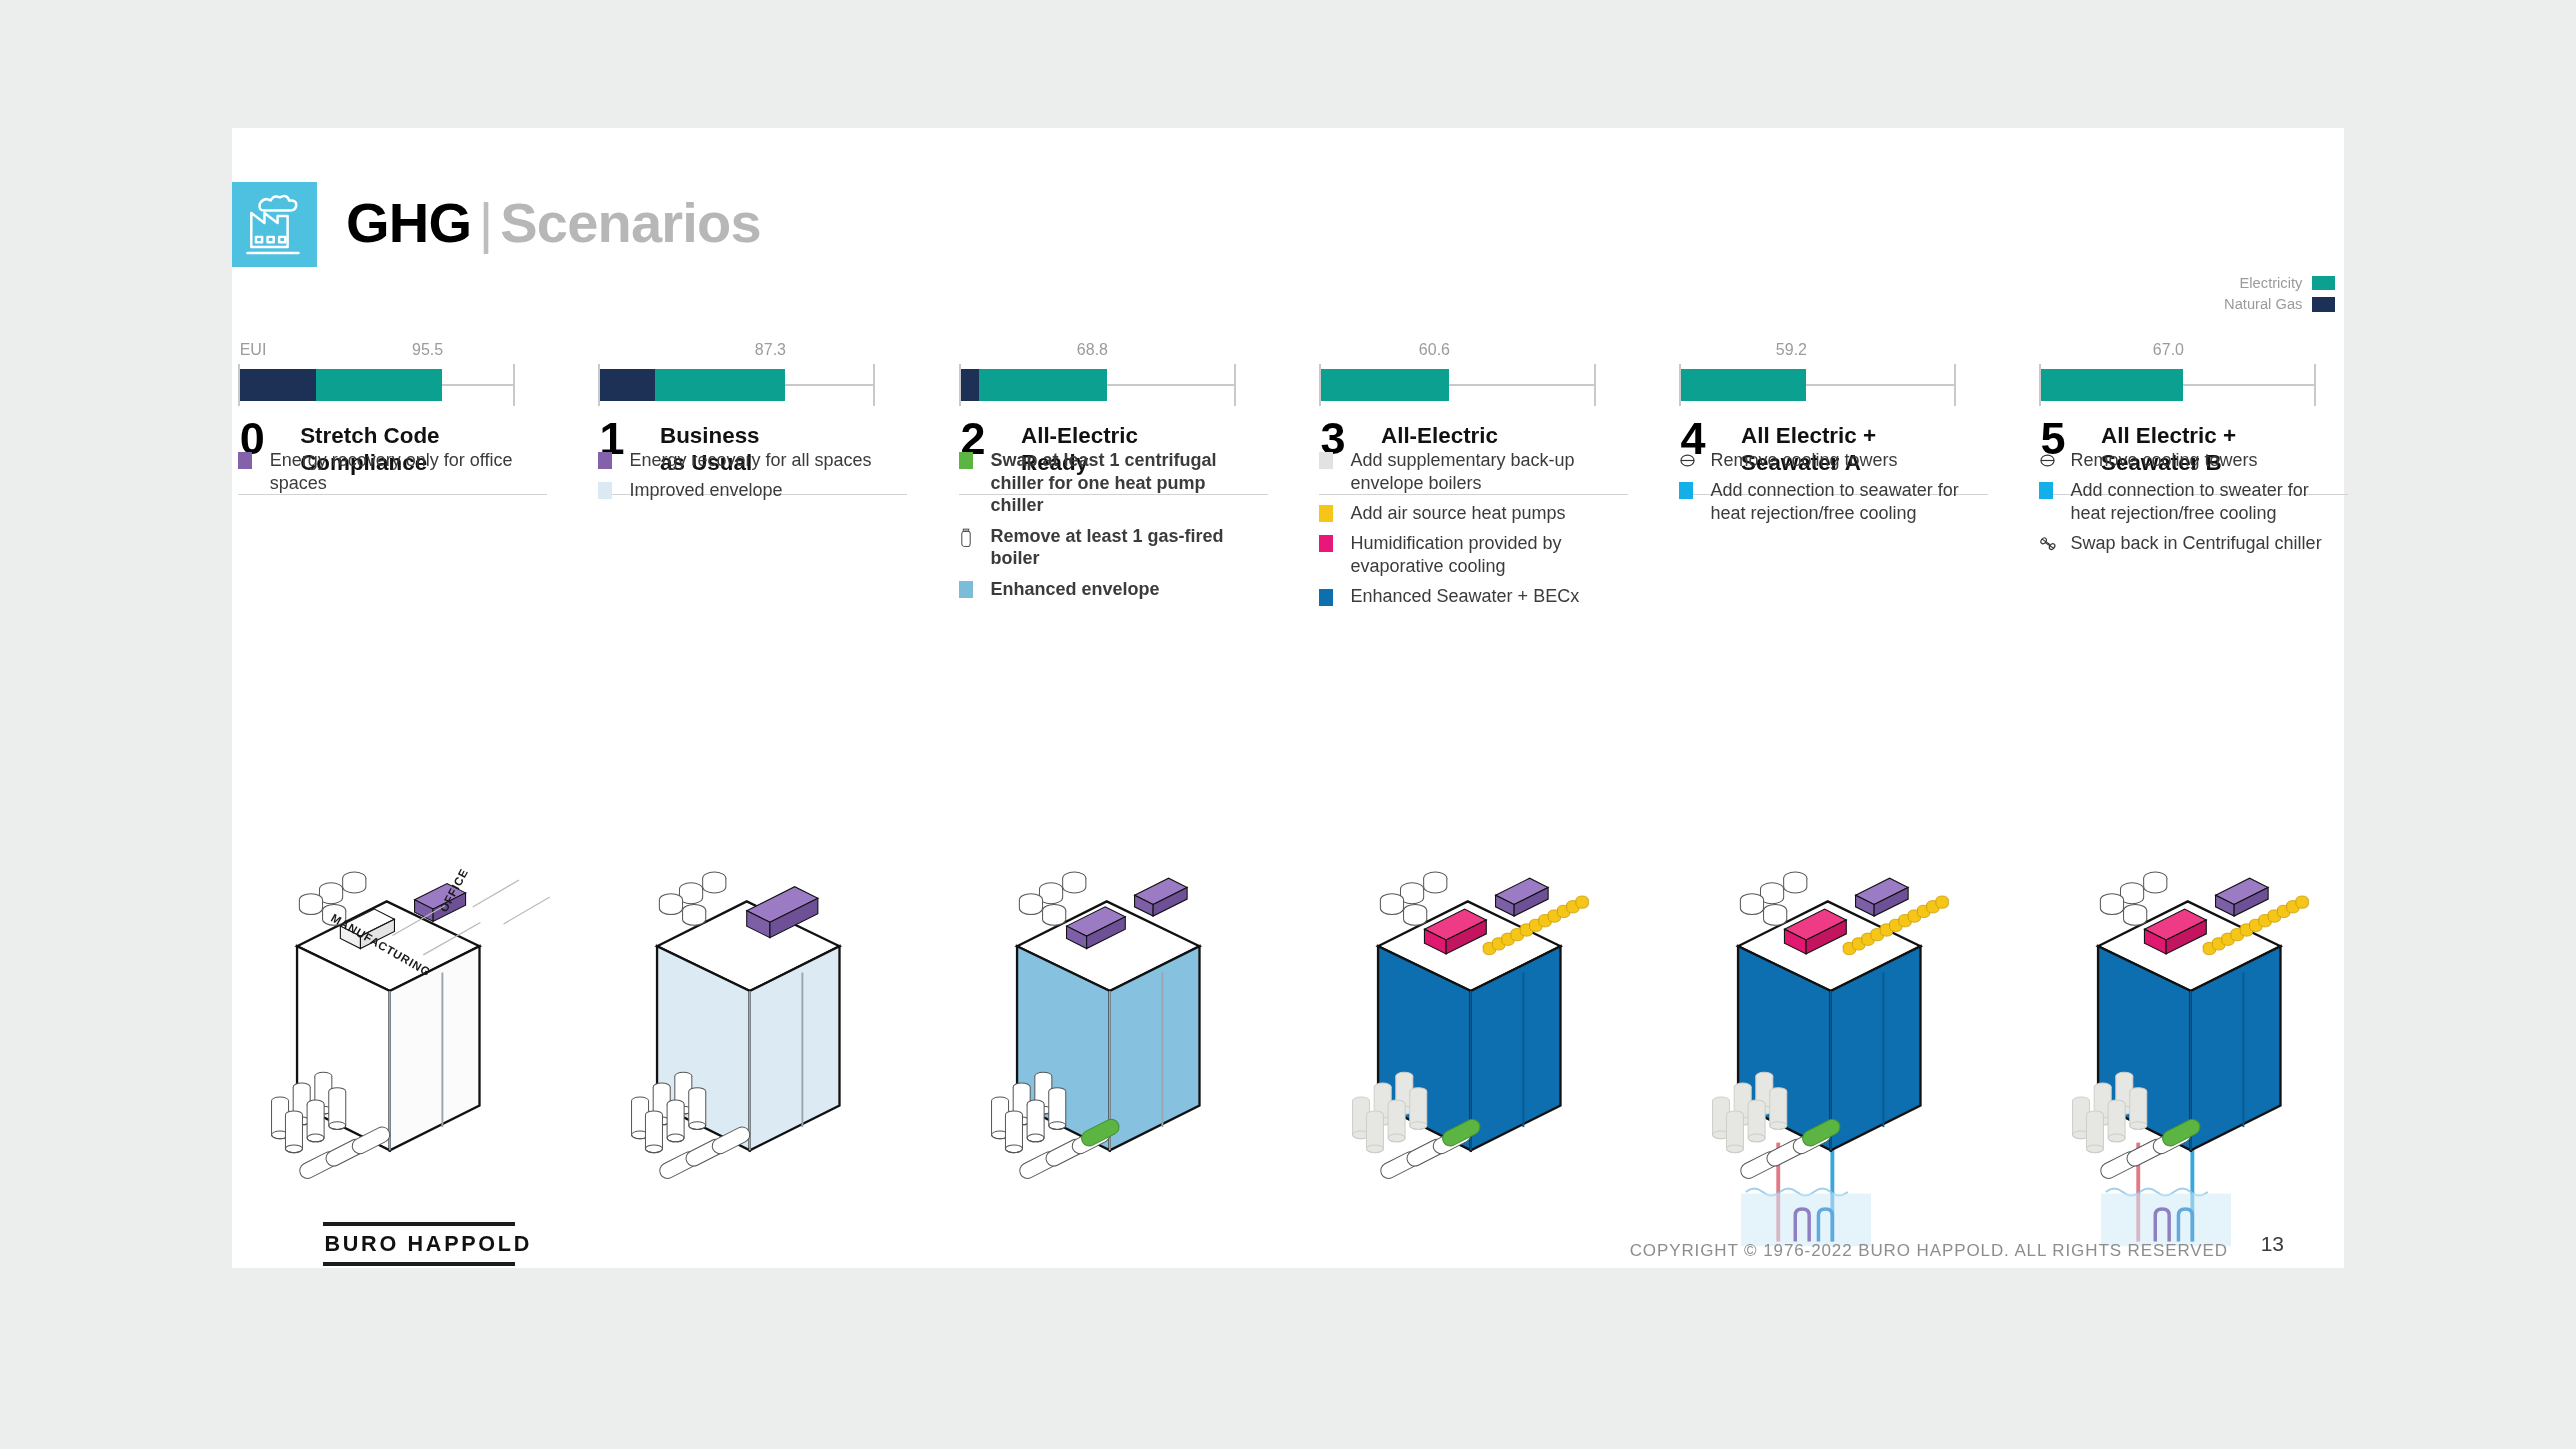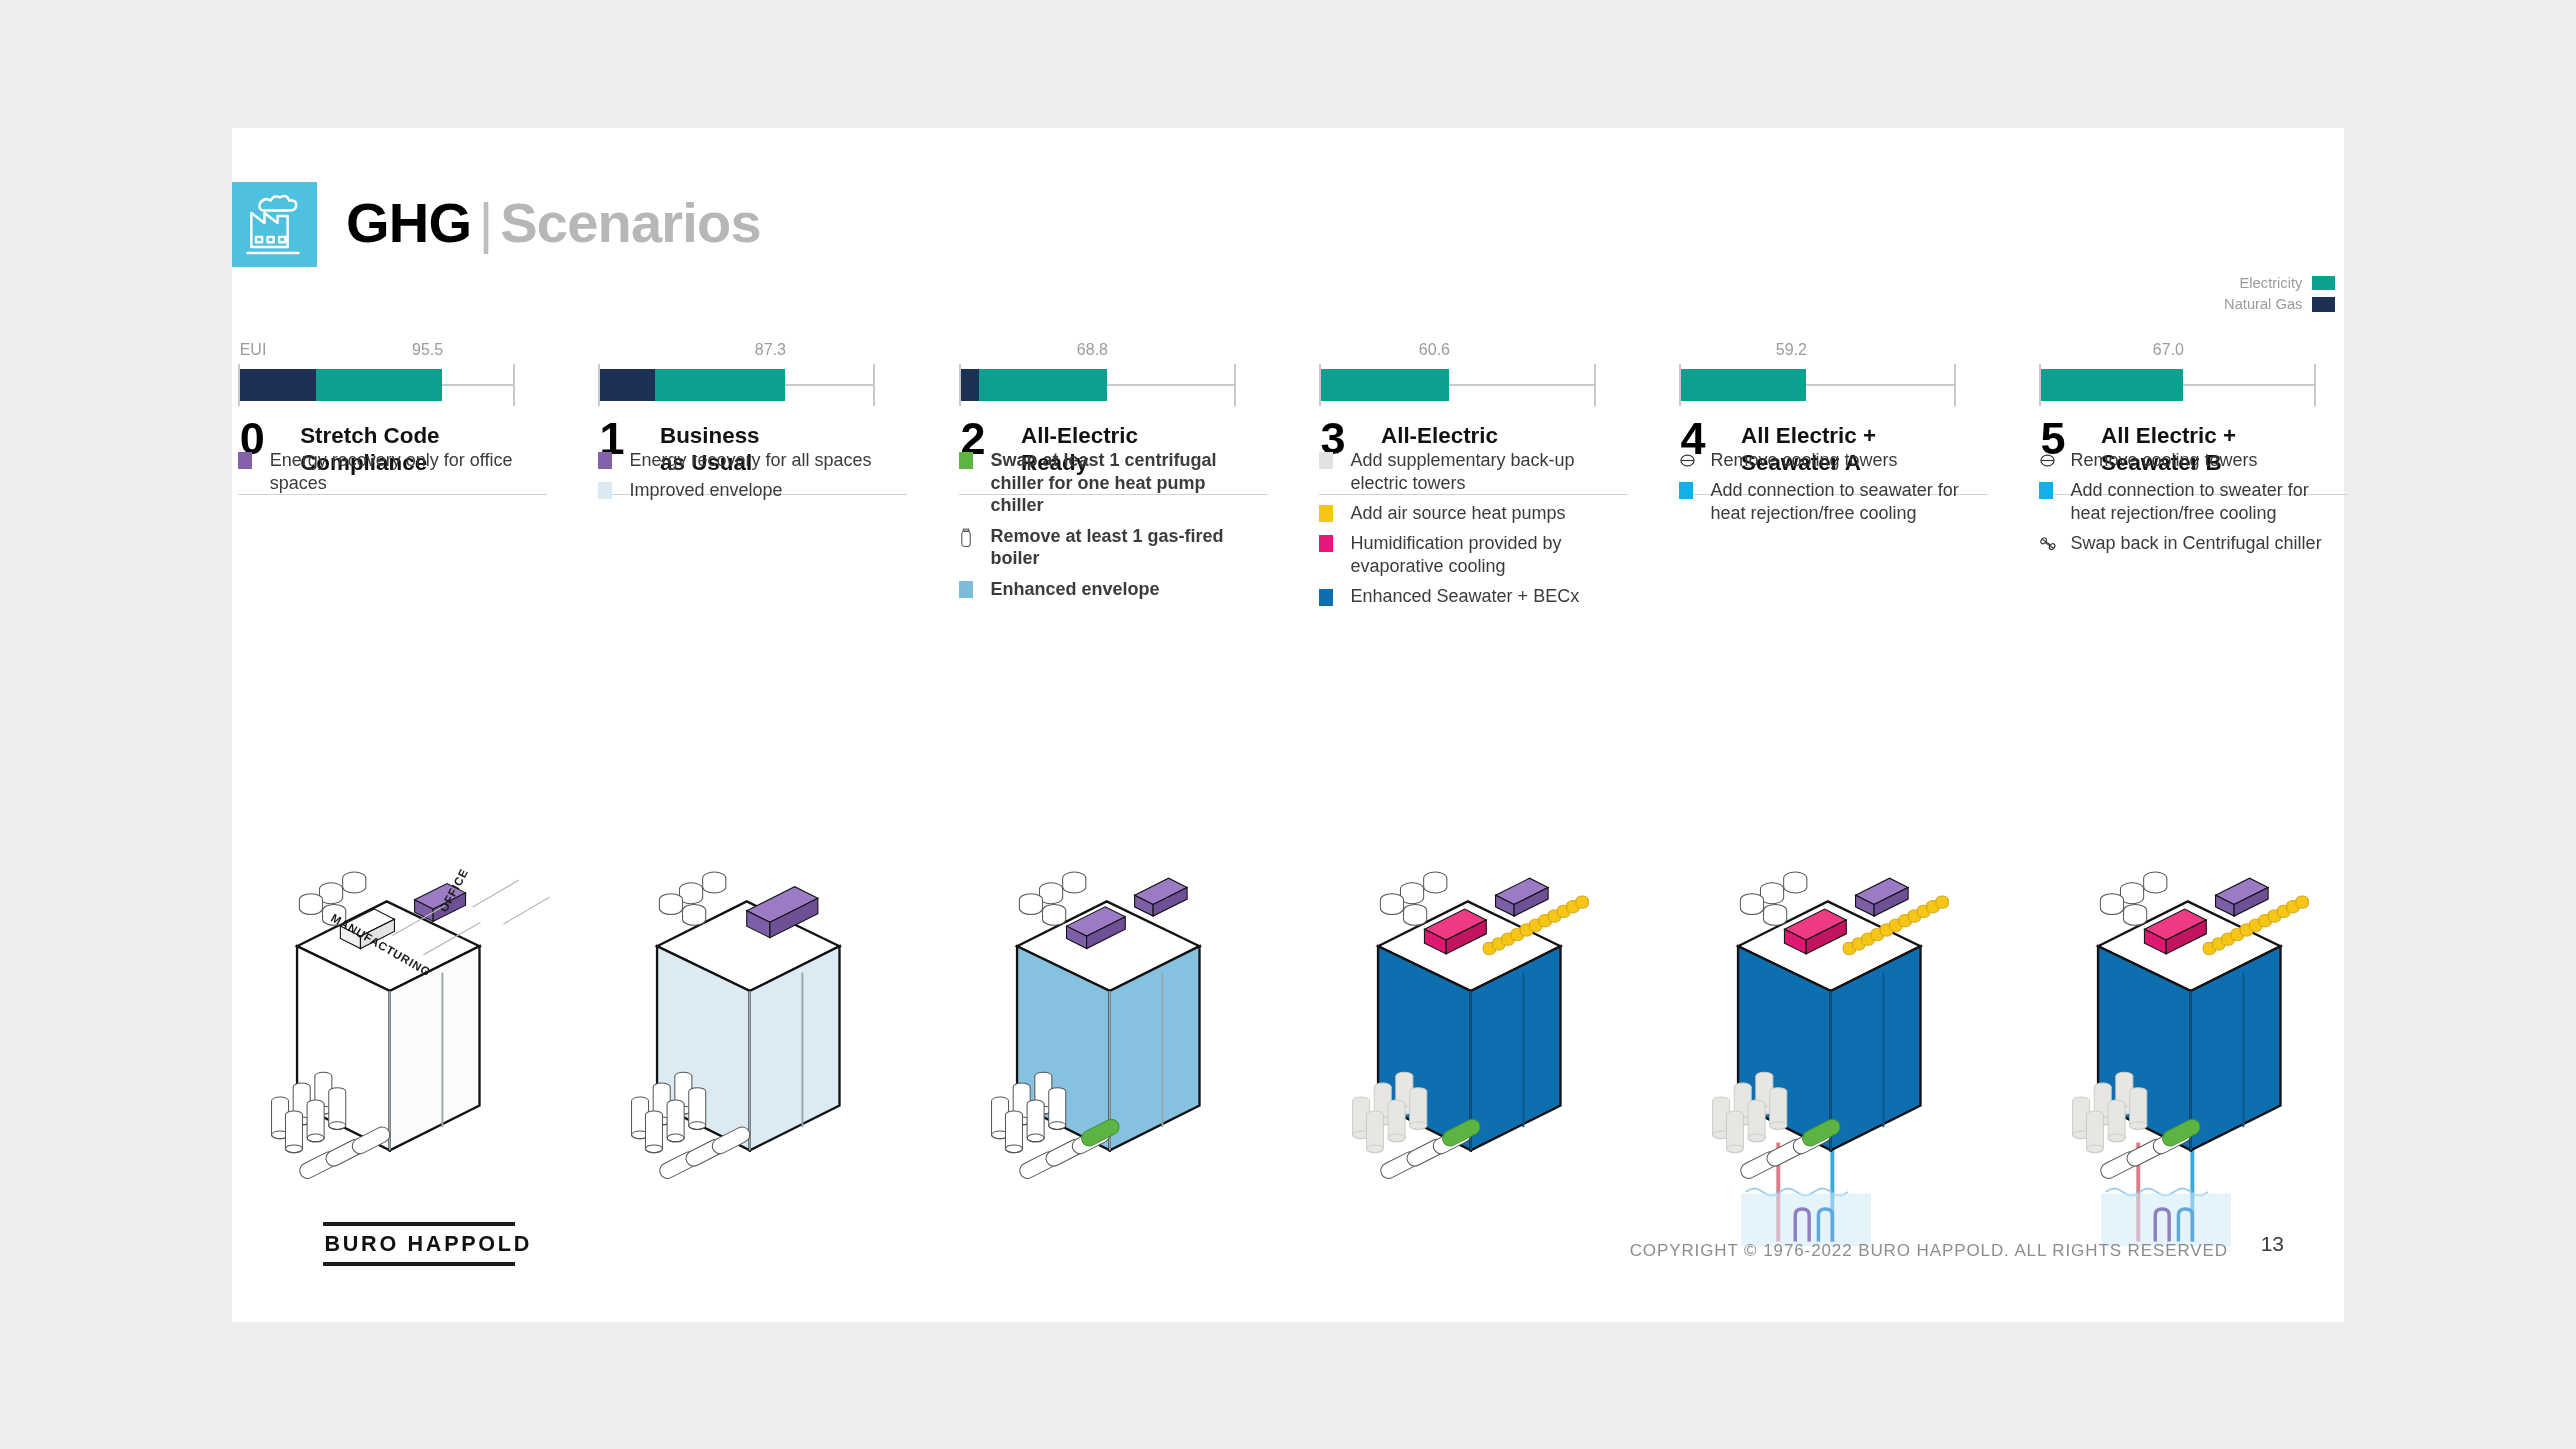--- a/index.html
+++ b/index.html
@@ -1,17 +1,17 @@
 <!DOCTYPE html>
 <html style="font-size:12.4px"><head>
 <meta charset="utf-8">
 <style>
   html,body{margin:0;padding:0;background:#eceded;}
   body{font-family:"Liberation Sans",sans-serif;}
-  .stage{position:relative;width:2576px;height:1449px;background:#eceded;overflow:hidden;}
+  .stage{position:relative;width:2576px;height:1268px;background:#eceded;overflow:hidden;}
   .slide{position:absolute;left:232px;top:128px;width:2112px;height:1194px;background:#ffffff;}
 
   
   .hdr{position:absolute;left:0;top:54px;height:85px;}
   .hdr-icon{position:absolute;left:0;top:0;width:85px;height:85px;background:#4ec1e0;}
   .hdr-icon svg{display:block;}
   .hdr-title{position:absolute;left:114px;top:-6.2px;font-size:56px;font-weight:bold;letter-spacing:-0.8px;white-space:nowrap;line-height:93px;}
   .t-main{color:#000;}
   .t-sep{color:#bdbdbd;font-weight:400;padding:0 7.7px;}
   .t-sub{color:#b7b7b7;}
@@ -248,21 +248,21 @@
               <span class="bul-sw" style="background:#7bbcd9"></span>
             </span>
             <span class="bul-tx">Enhanced envelope</span>
           </div>
         </div>
         <div class="bullets" style="left: 1087px;">
           <div class="bul">
             <span class="bul-ic">
               <span class="bul-sw" style="background:#e2e2e0"></span>
             </span>
-            <span class="bul-tx">Add supplementary back-up electric towers</span>
+            <span class="bul-tx">Add supplementary back-up envelope boilers</span>
           </div>
           <div class="bul">
             <span class="bul-ic">
               <span class="bul-sw" style="background:#f5c518"></span>
             </span>
             <span class="bul-tx">Add air source heat pumps</span>
           </div>
           <div class="bul">
             <span class="bul-ic">
               <span class="bul-sw" style="background:#e6187a"></span>

